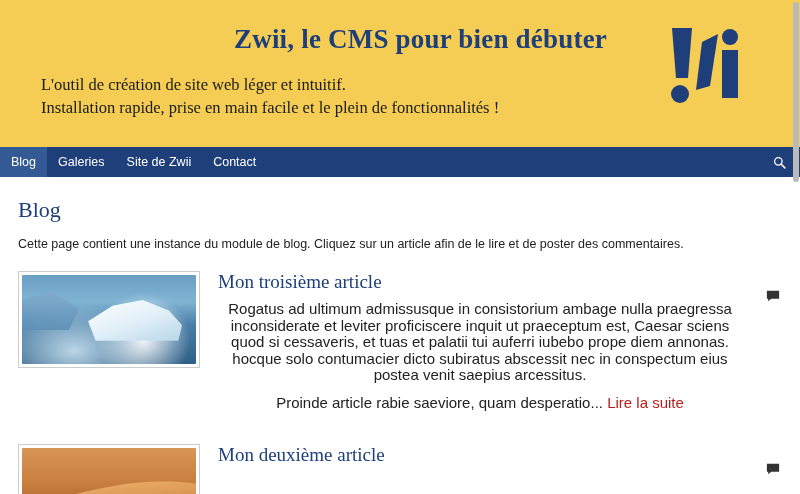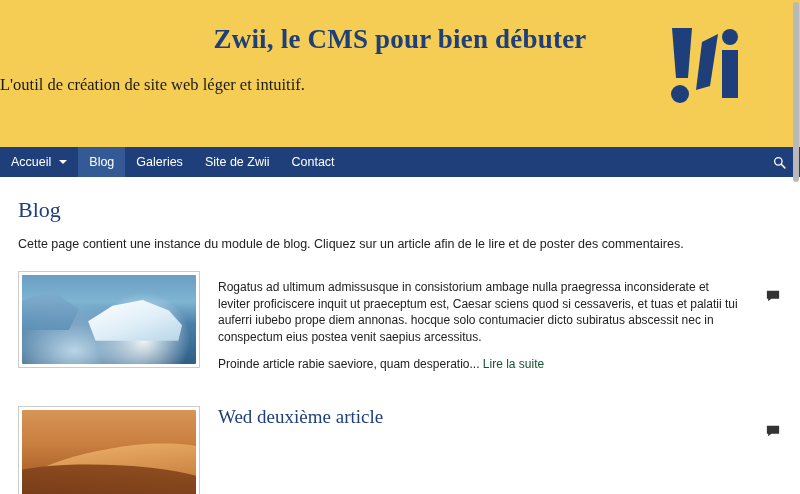--- a/index.html
+++ b/index.html
@@ -17,20 +17,21 @@
     background: #ffffff;
   }
 
   
   .banner {
     position: relative;
     width: 100%;
     height: 147px;
     background: #f5cd54;
     overflow: hidden;
+    padding-left: 41px;
   }
   .banner-title {
     text-align: center;
     color: #1e3f7a;
     font-family: "Liberation Serif", serif;
     font-size: 27px;
     font-weight: bold;
     padding-top: 24px;
     letter-spacing: 0.2px;
   }
@@ -185,26 +186,27 @@
   .art-meta {
     font-size: 10.5px;
     color: #333333;
     font-style: italic;
     display: flex;
     align-items: center;
     gap: 5px;
     margin-bottom: 10px;
   }
   .art-text {
-    font-size: 12px;
+    font-size: 15px;
     color: #222222;
     line-height: 16.5px;
     margin: 8px 0 11px 0;
-  }
-  .art-link { color: #14532d; text-decoration: none; }
+    text-align: center;
+  }
+  .art-link { color: #b91c1c; text-decoration: none; }
   .comment-icon {
     position: absolute;
     right: 2px;
     top: 18px;
     color: #333333;
   }
   .cal-icon { display: inline-block; }
 
   
   .scrollbar {
@@ -223,37 +225,34 @@
 </style>
 </head>
 <body>
 
 <div class="page">
 
   <div class="banner">
     <div class="banner-title">Zwii, le CMS pour bien débuter</div>
     <div class="banner-sub">
       <div>L'outil de création de site web léger et intuitif.</div>
+      <div>Installation rapide, prise en main facile et le plein de fonctionnalités !</div>
     </div>
     <div class="logo">
       <svg width="86" height="92" viewBox="0 0 86 92" xmlns="http://www.w3.org/2000/svg">
         <path d="M10 4 L30 4 L26 54 L14 54 Z" fill="#1e3f7a"></path>
         <circle cx="18" cy="70" r="9" fill="#1e3f7a"></circle>
         <path d="M40 18 L56 10 L48 62 L34 66 Z" fill="#1e3f7a"></path>
         <rect x="60" y="26" width="16" height="48" fill="#1e3f7a"></rect>
         <circle cx="68" cy="13" r="8" fill="#1e3f7a"></circle>
       </svg>
     </div>
   </div>
 
   <div class="navbar">
-    <div class="nav-item">
-      <span>Accueil</span>
-      <span class="caret"></span>
-    </div>
     <div class="nav-item active">
       <span>Blog</span>
     </div>
     <div class="nav-item">
       <span>Galeries</span>
     </div>
     <div class="nav-item">
       <span>Site de Zwii</span>
     </div>
     <div class="nav-item">
@@ -269,39 +268,40 @@
 
   <div class="content">
     <h1 class="page-title">Blog</h1>
     <div class="page-desc">Cette page contient une instance du module de blog. Cliquez sur un article afin de le lire et de poster des commentaires.</div>
 
     <div class="article">
       <div class="thumb">
         <div class="thumb-inner photo-iceberg"></div>
       </div>
       <div class="art-body">
+        <h2 class="art-title">Mon troisième article</h2>
         <p class="art-text">Rogatus ad ultimum admissusque in consistorium ambage nulla praegressa inconsiderate et leviter proficiscere inquit ut praeceptum est, Caesar sciens quod si cessaveris, et tuas et palatii tui auferri iubebo prope diem annonas. hocque solo contumacier dicto subiratus abscessit nec in conspectum eius postea venit saepius arcessitus.</p>
         <p class="art-text">
           <span>Proinde article rabie saeviore, quam desperatio...</span>
           <a class="art-link" href="#">Lire la suite</a>
         </p>
       </div>
       <div class="comment-icon">
         <svg width="14" height="14" viewBox="0 0 16 16" xmlns="http://www.w3.org/2000/svg">
           <path d="M1 2 h14 v9 H6 L2.5 14 V11 H1 Z" fill="#333333"></path>
         </svg>
       </div>
     </div>
 
     <div class="article">
       <div class="thumb">
         <div class="thumb-inner photo-dunes"></div>
       </div>
       <div class="art-body">
-        <h2 class="art-title">Wed deuxième article</h2>
+        <h2 class="art-title">Mon deuxième article</h2>
 
       </div>
       <div class="comment-icon">
         <svg width="14" height="14" viewBox="0 0 16 16" xmlns="http://www.w3.org/2000/svg">
           <path d="M1 2 h14 v9 H6 L2.5 14 V11 H1 Z" fill="#333333"></path>
         </svg>
       </div>
     </div>
   </div>
 

